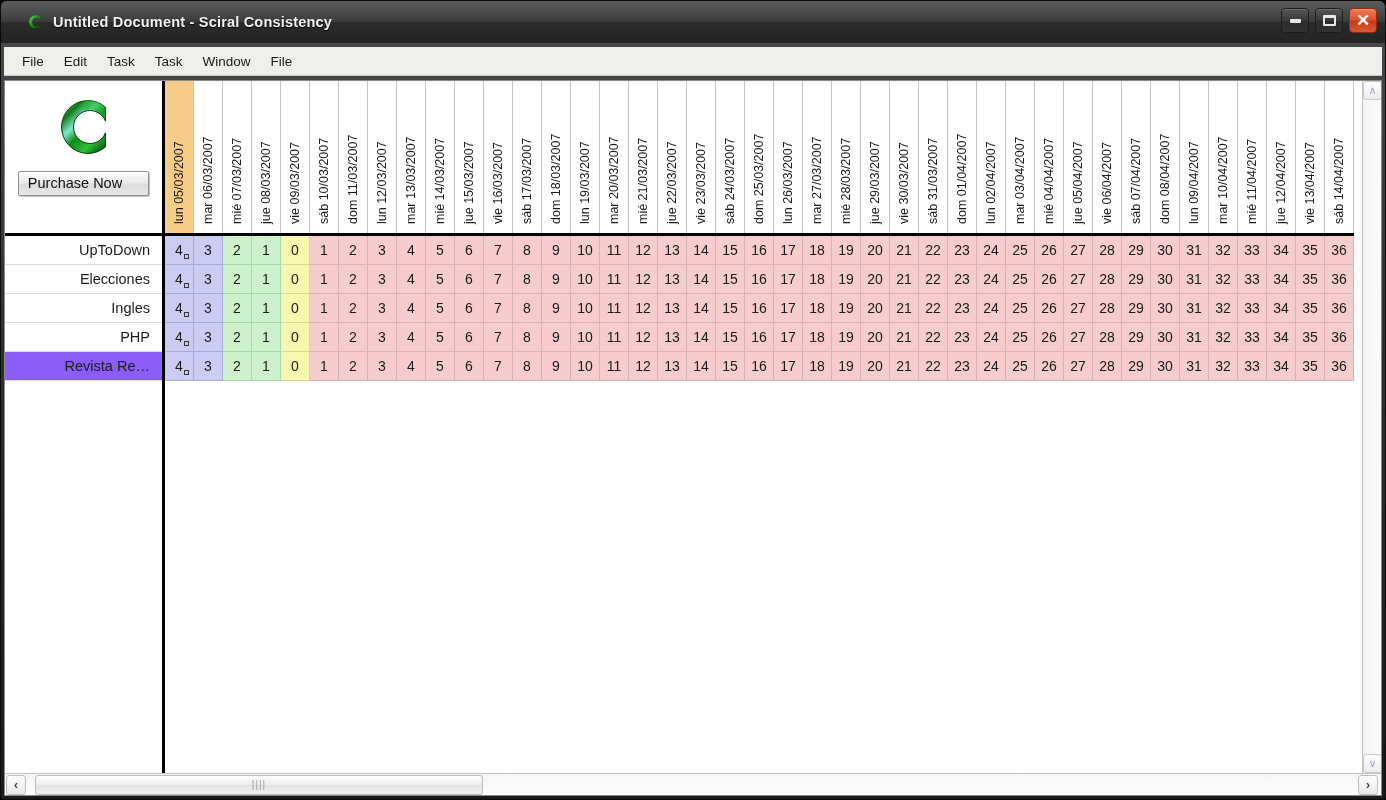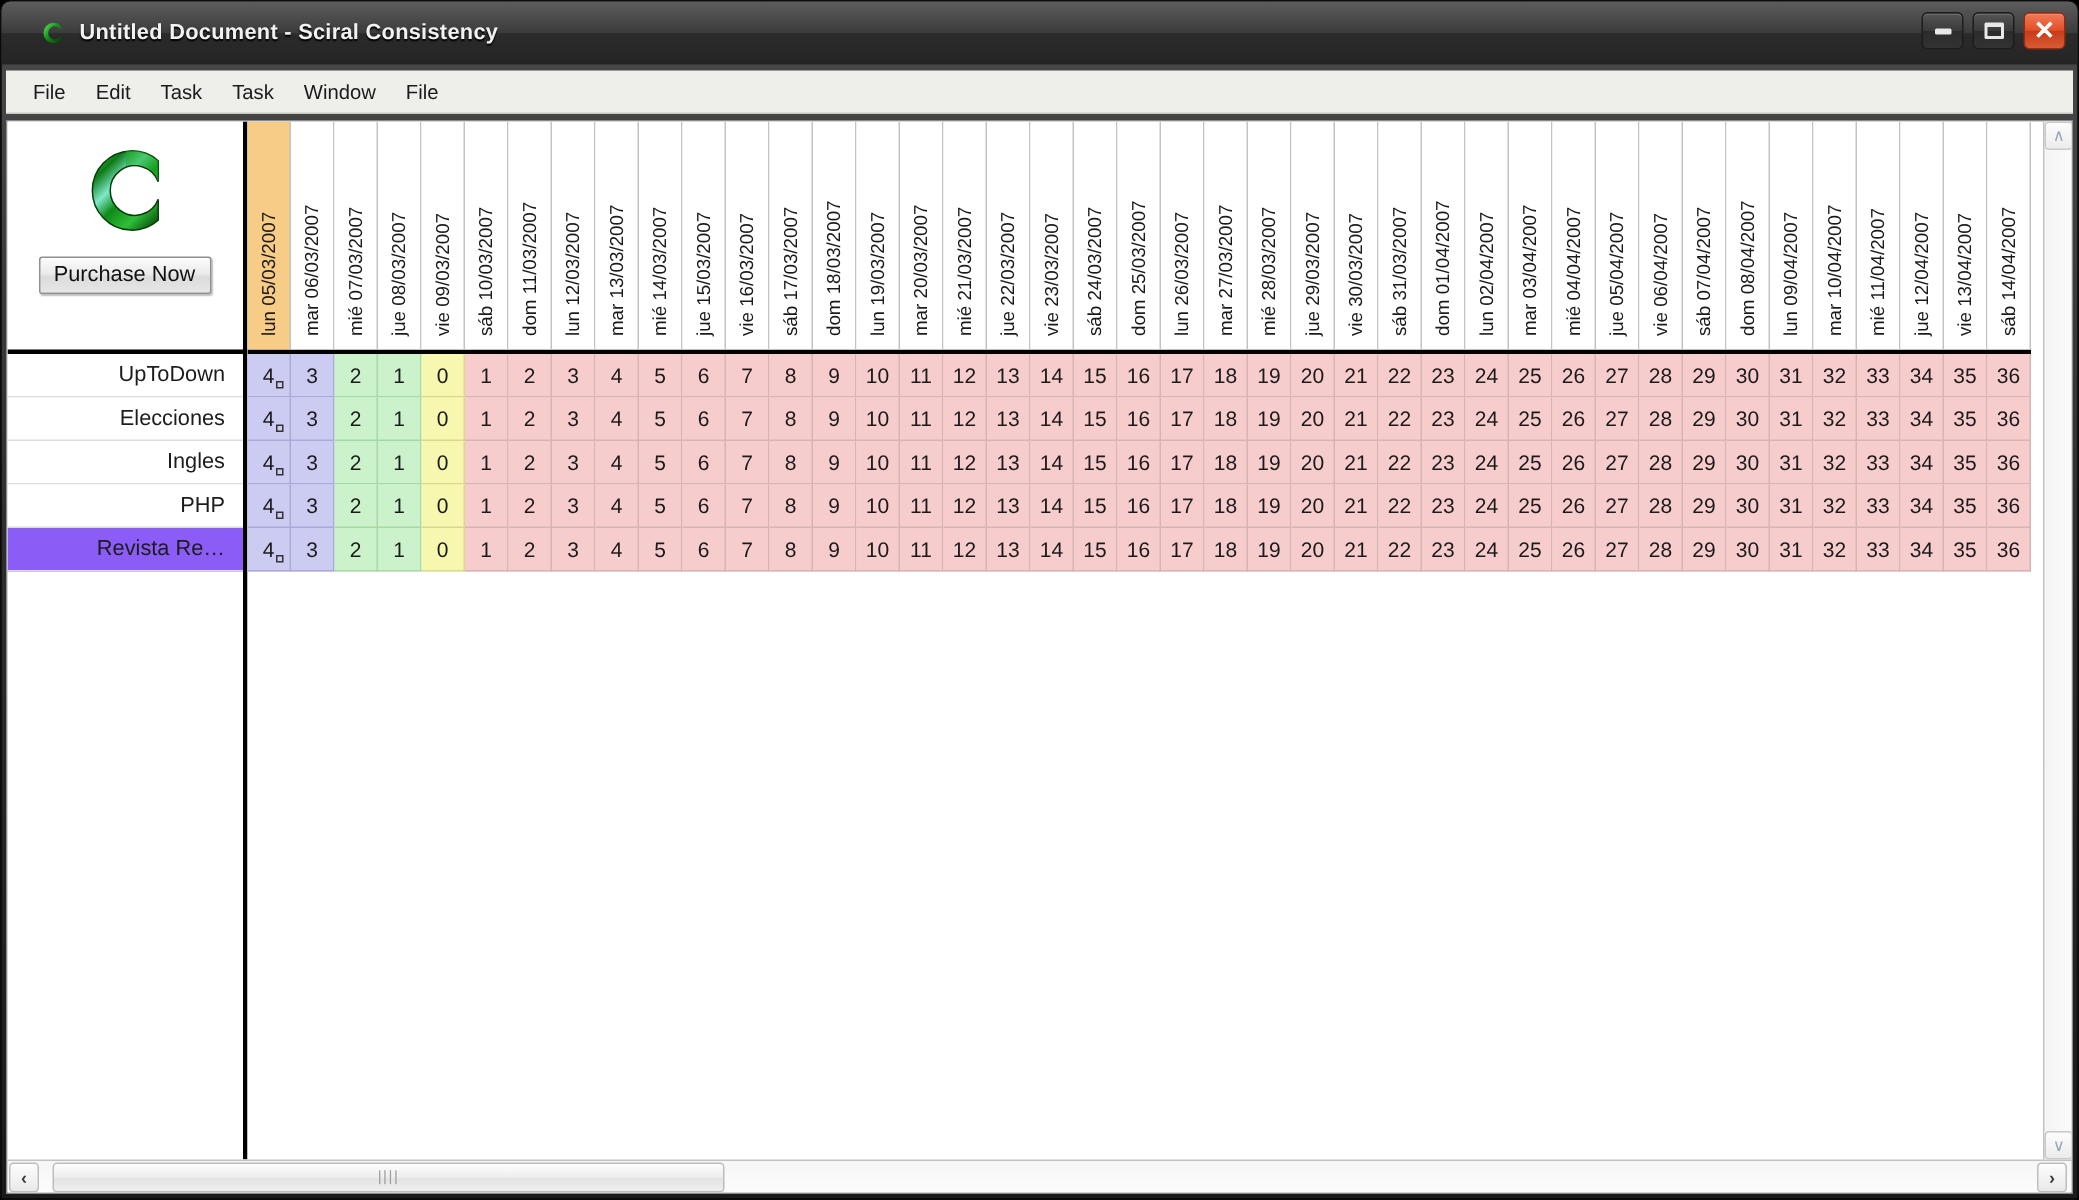--- a/index.html
+++ b/index.html
@@ -100,21 +100,21 @@
     display: flex; flex-direction: column;
     align-items: center; justify-content: flex-start;
     padding-top: 8px;
     background: #fff;
   }
   #logo-c { width: 84px; height: 76px; }
   #purchase-btn {
     margin-top: 6px;
     font-family: "Liberation Sans", sans-serif;
     font-size: 14.5px; color: #111;
-    padding: 3px 10px 4px 9px;
+    padding: 3px 26px 4px 9px;
     background: linear-gradient(180deg,#fbfbfb 0%,#ebebeb 45%,#dcdcdc 55%,#e6e6e6 100%);
     border: 1px solid #8f8f8f;
     border-radius: 2px;
     box-shadow: inset 0 1px 0 #fff, 1px 1px 1px rgba(0,0,0,.25);
     white-space: nowrap;
   }
   #rowlabels { flex: 1 1 auto; }
   .rowlabel {
     height: 29px; line-height: 29px;
     font-size: 14.5px; color: #1c1c1c;

